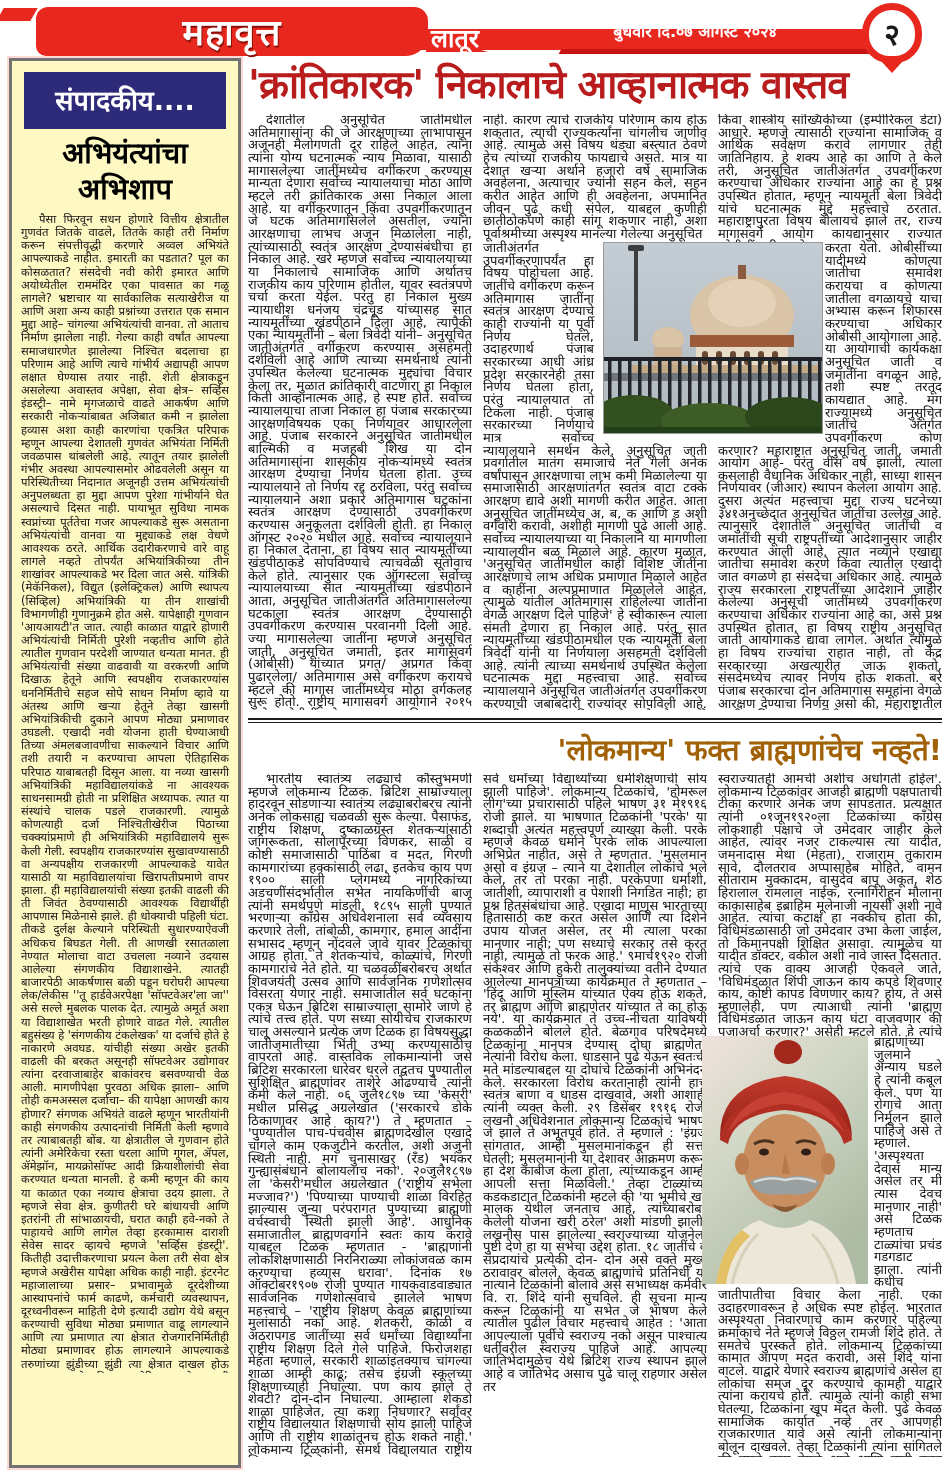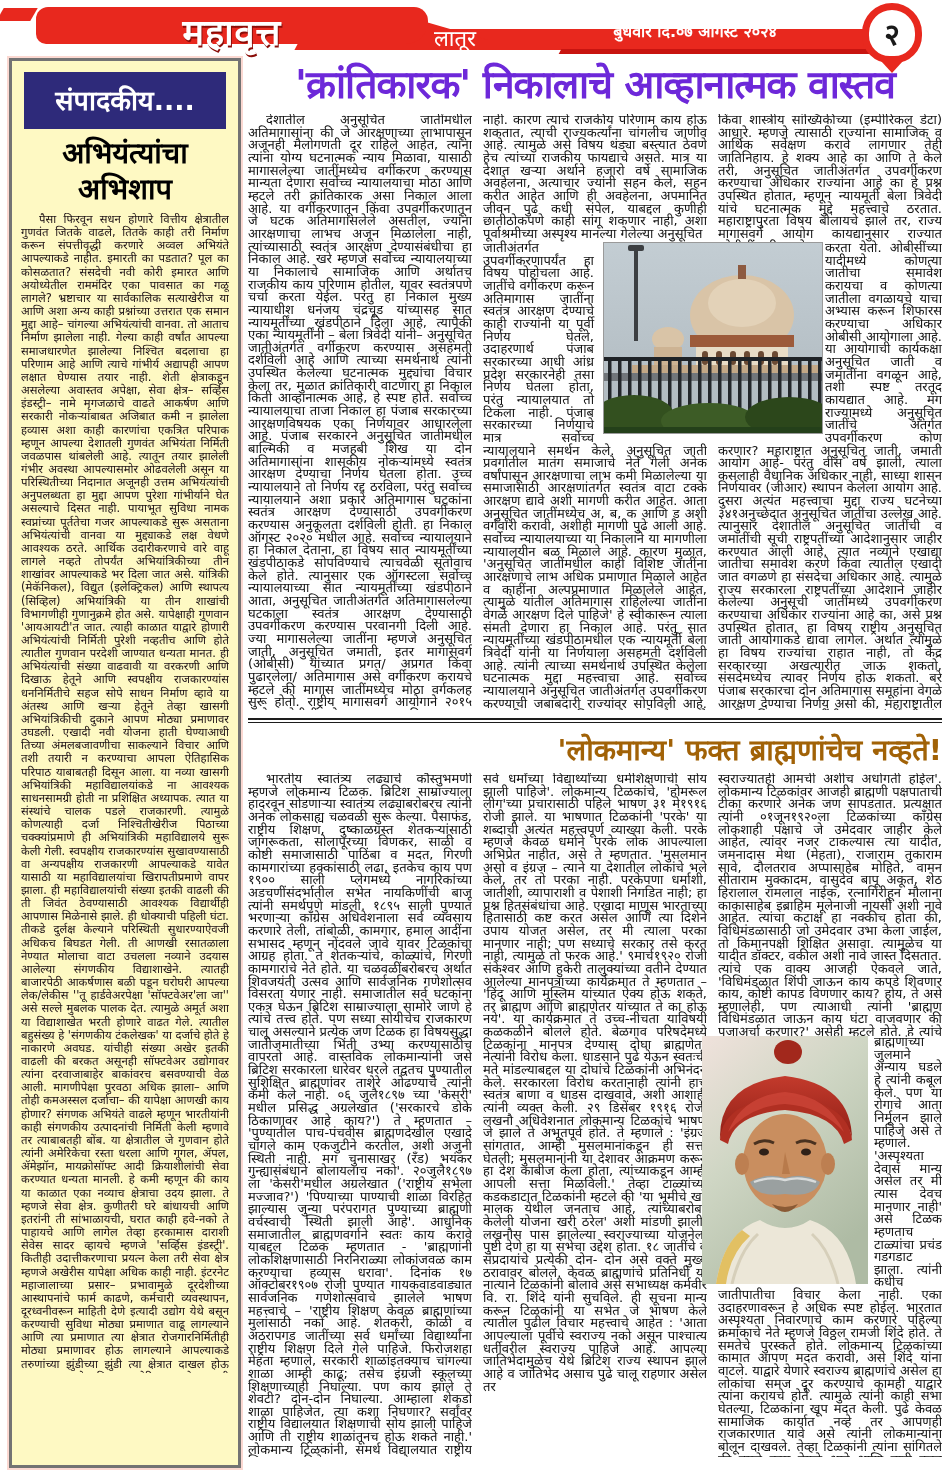--- a/index.html
+++ b/index.html
@@ -4,46 +4,46 @@
 <style>
   html,body{margin:0;padding:0;background:#ffffff;}
   .page{position:relative;width:945px;height:1483px;background:#ffffff;overflow:hidden;
         font-family:"DejaVu Sans",sans-serif;color:#111;}
   
   .hdr-band{position:absolute;left:300px;top:29px;width:600px;height:21px;background:#e8281e;
             transform:skewX(-28deg);}
   .hdr-band2{position:absolute;left:560px;top:49px;width:320px;height:5px;background:#c81410;
              transform:skewX(-28deg);}
   .hdr-sliver{position:absolute;left:0;top:8px;width:34px;height:13px;background:#e8281e;transform:skewX(-30deg);}
-  .masthead-box{position:absolute;left:36px;top:7px;width:392px;height:37px;background:#e8281e;
-                border-radius:12px 14px 22px 10px;display:flex;align-items:flex-start;justify-content:center;}
+  .masthead-box{position:absolute;left:36px;top:7px;width:392px;height:49px;background:#e8281e;
+                border-radius:12px 14px 22px 10px;display:flex;align-items:flex-end;justify-content:center;}
   .masthead-box:after{content:"";position:absolute;right:-60px;bottom:4px;width:0;height:0;
                 border-top:18px solid transparent;border-left:62px solid #e8281e;}
   .masthead-title{color:#fff;font-size:36px;font-weight:bold;letter-spacing:1px;
                   text-shadow:1px 2px 0 #8a0d08;}
   .hdr-city{position:absolute;left:395px;top:28px;width:120px;text-align:center;color:#fff;
-            font-weight:normal;font-size:22px;line-height:22px;}
+            font-weight:bold;font-size:25px;line-height:22px;}
   .hdr-date{position:absolute;left:575px;top:22px;width:240px;text-align:center;color:#fff;
             font-weight:bold;font-size:16px;line-height:20px;}
   .page-badge{position:absolute;left:862px;top:3px;width:46px;height:46px;background:#fff;
               border:7px solid #e8281e;border-radius:50% 50% 46% 46%;display:flex;align-items:center;
               justify-content:center;font-size:30px;font-weight:bold;color:#1a1a1a;z-index:3;}
   .page-badge:after{content:"";position:absolute;left:12px;bottom:-17px;width:0;height:0;
               border-left:11px solid transparent;border-right:11px solid transparent;border-top:12px solid #e8281e;}
   
   .editorial{position:absolute;left:9px;top:58px;width:232px;height:1410px;background:#fef9c3;
              border:3px solid #737373;box-shadow:0 0 0 2px #fbd8d1;box-sizing:border-box;overflow:hidden;}
   .ed-kicker{margin:11px 12px 6px 12px;background:#2e2a7a;color:#fff;text-align:center;
              font-size:27px;font-weight:bold;padding:9px 2px 11px 2px;}
   .ed-title{margin:4px 6px 6px 6px;text-align:center;font-size:29px;line-height:36px;font-weight:bold;color:#000;}
   .ed-body{margin:4px 9px;font-size:11.4px;line-height:13.15px;text-align:justify;color:#1c1014;
            height:1160px;overflow:hidden;text-indent:18px;}
   
   .main{position:absolute;left:248px;top:60px;width:694px;}
-  .a1-headline{font-size:39px;font-weight:bold;text-align:center;line-height:50px;color:#6d28d9;
+  .a1-headline{font-size:39px;font-weight:bold;line-height:50px;color:#b91c1c;
                letter-spacing:-1px;white-space:nowrap;overflow:hidden;}
   .a2-headline{font-size:29px;font-weight:bold;text-align:right;line-height:46px;color:#a16207;margin-top:4px;}
   .cols{position:relative;display:flex;gap:11px;}
   .col{width:224px;flex:0 0 224px;font-size:13px;line-height:12.65px;text-align:justify;overflow:hidden;}
   .a1-body{height:596px;margin-top:4px;}
   .a1-body .col{height:596px;}
   .a2-body{height:684px;}
   .a2-body .col{height:684px;}
   .top-clip{overflow:hidden;}
   .a1 .top-clip{height:128px;}

